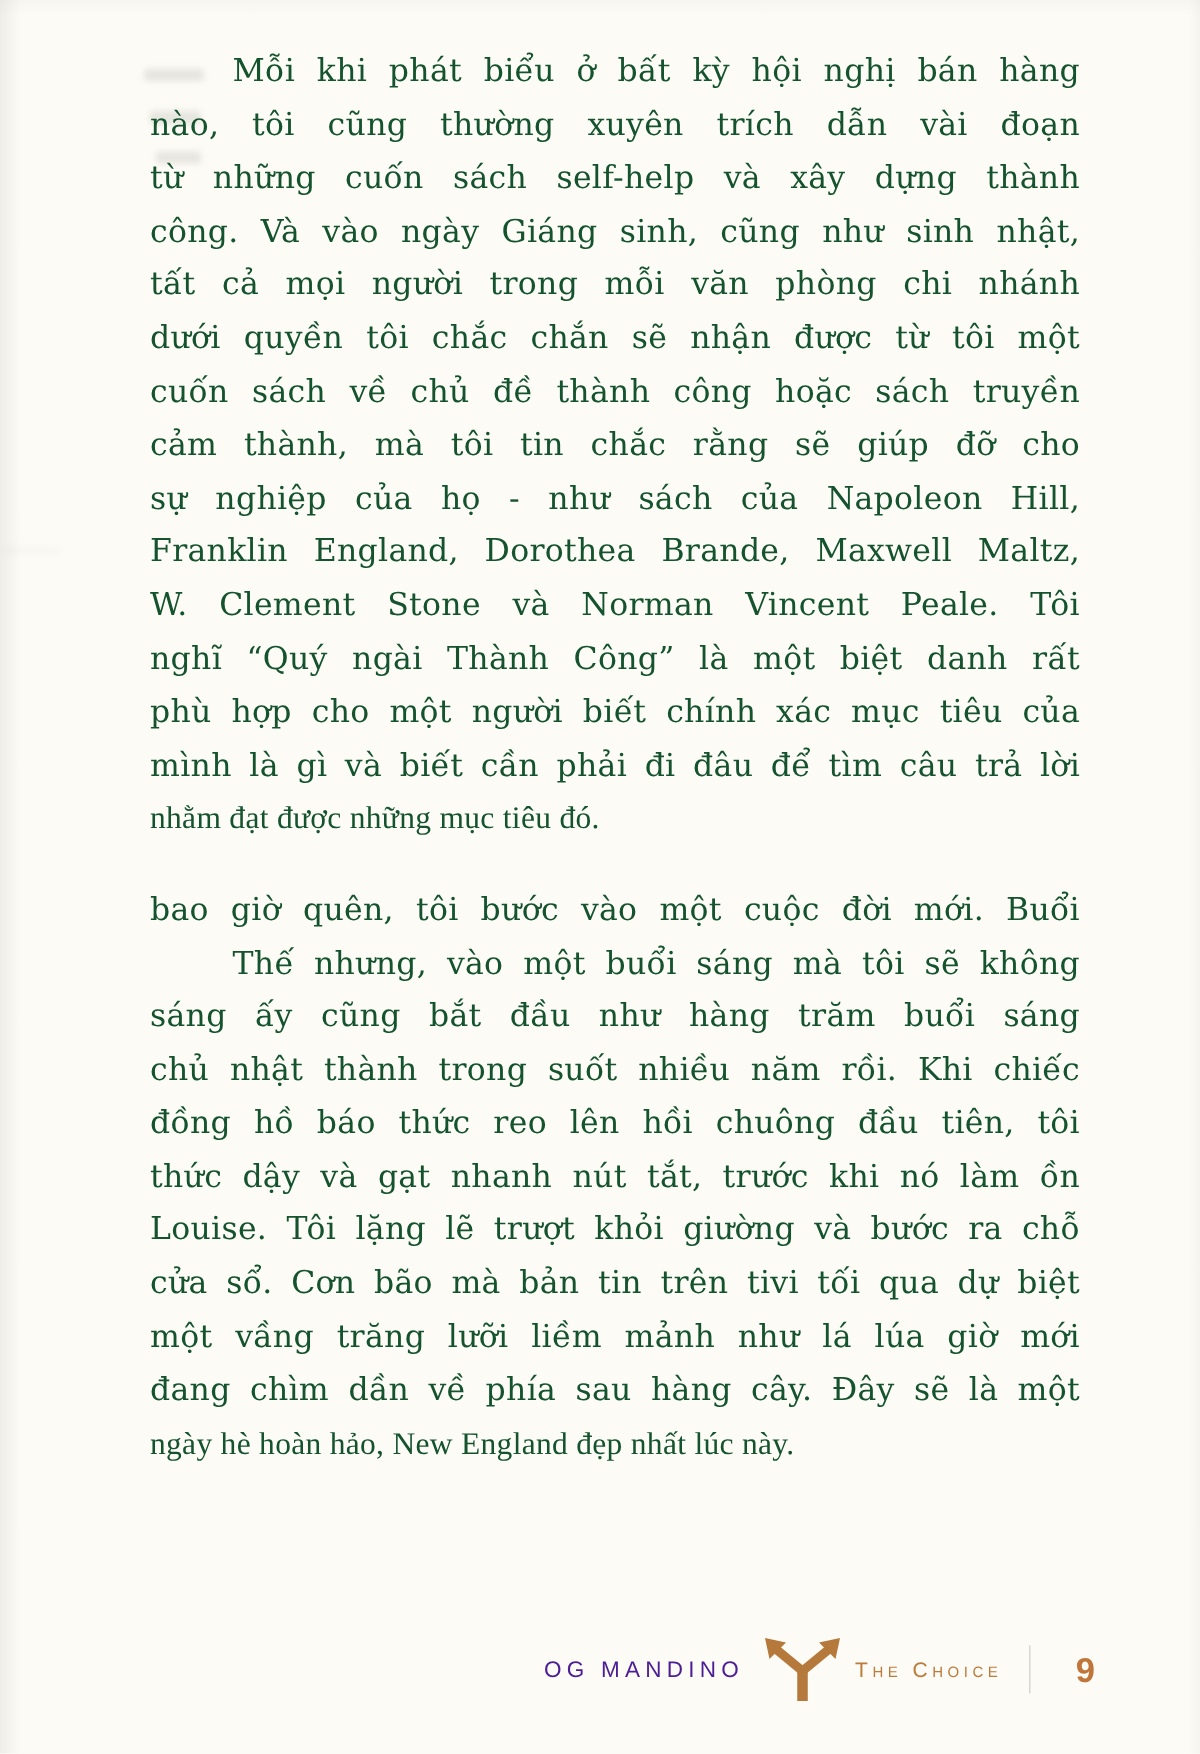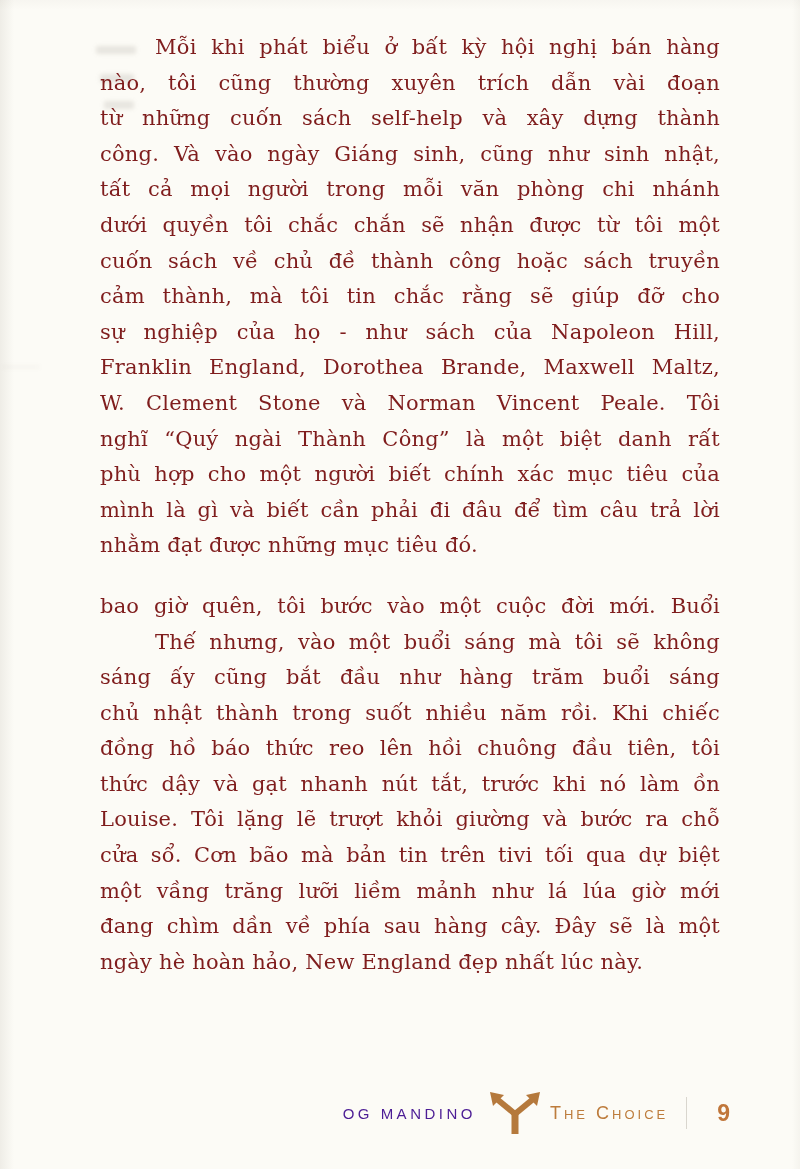--- a/index.html
+++ b/index.html
@@ -33,35 +33,35 @@
   .ghost-a { left: 96px;  top: 46px;  width: 40px; height: 8px; }
   .ghost-b { left: 100px; top: 74px;  width: 34px; height: 9px; }
   .ghost-c { left: 104px; top: 101px; width: 30px; height: 8px; }
   .ghost-d { left: 2px;   top: 366px; width: 38px; height: 2px; opacity: .5; }
 
   .text-block {
     position: absolute;
     left: 100px;
     top: 30px;
     width: 620px;
-    color: #7f1d1d;
+    color: #14532d;
     font-size: 21px;
   }
   .paragraph { margin: 0; }
   .paragraph + .paragraph { margin-top: 25px; }
   .line {
     line-height: 35.6px;
     height: 35.6px;
     text-align: justify;
     text-align-last: justify;
     white-space: normal;
     letter-spacing: 0.2px;
   }
   .line.first { text-indent: 55px; }
-  .line.last  { text-align: left; text-align-last: left; }
+  .line.last  { text-align: left; text-align-last: left; font-family: Liberation Serif, serif; }
 
   .footer {
     position: absolute;
     top: 1090px;
     right: 70px;
     height: 46px;
     display: flex;
     align-items: center;
     font-family: "Liberation Sans", sans-serif;
   }
@@ -73,21 +73,21 @@
   }
   .footer-logo {
     width: 62px;
     height: 46px;
     margin: 0 4px 0 8px;
     color: #b5793c;
     flex: 0 0 auto;
   }
   .footer-title {
     color: #bd7c3c;
-    font-size: 18px;
+    font-size: 14px;
     font-variant: small-caps;
     letter-spacing: 3px;
     white-space: nowrap;
     font-weight: 500;
   }
   .footer-divider {
     width: 1px;
     height: 32px;
     background: #d9d6ce;
     margin-left: 18px;

